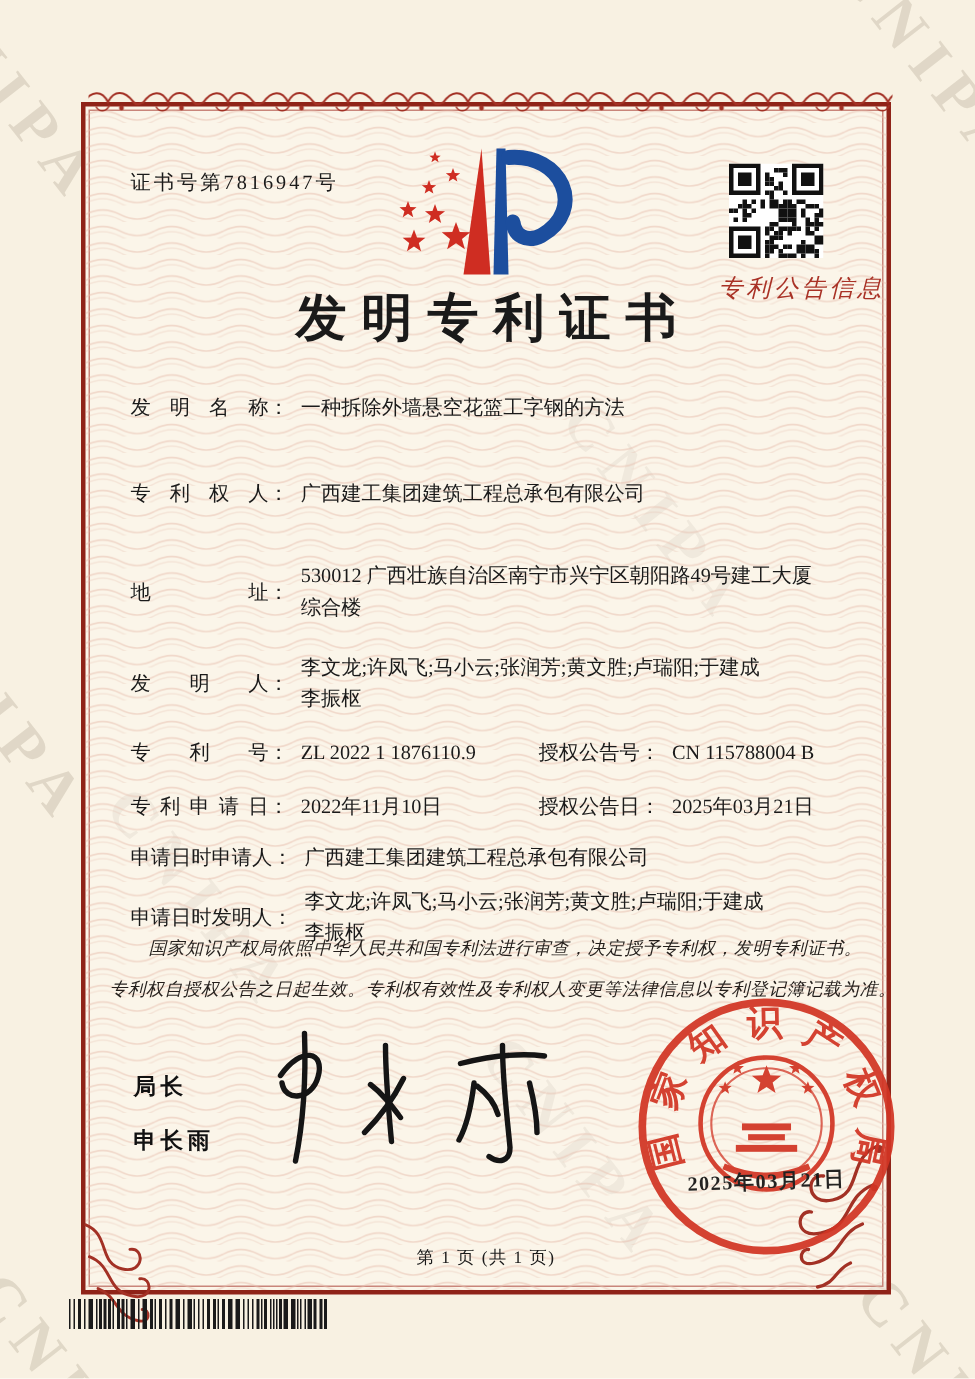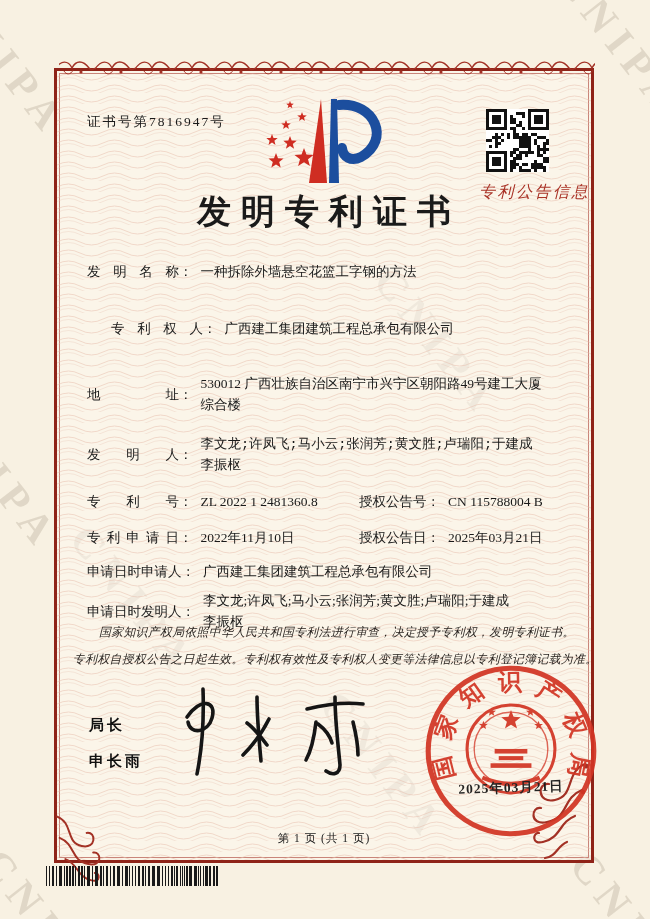--- a/index.html
+++ b/index.html
@@ -56,21 +56,21 @@
     position:absolute; left:30px; top:190px; width:486px;
     font-size:13.5px; line-height:21px;
   }
   .frow{display:flex; align-items:center;}
   .flabel{flex:none;}
   .flabel.j{width:92px; text-align:justify; text-align-last:justify;}
   .fcolon{flex:none; margin-right:8px;}
   .fvalue{white-space:pre-line;}
   .pair{display:flex; flex:none;}
   .pair.left{width:272px;}
-  .mb-a{margin-bottom:36px;} .mb-b{margin-bottom:13px;margin-left:24px;} .mb-c{margin-bottom:19px;}  .mb-e{margin-bottom:4px;font-family:Liberation Mono, monospace;}  .mb-f{margin-bottom:15px;}
+  .mb-a{margin-bottom:36px;} .mb-b{margin-bottom:13px;} .mb-c{margin-bottom:19px;}  .mb-e{margin-bottom:4px;}  .mb-f{margin-bottom:15px;}
   .mb-g{margin-bottom:13px;} .mb-h{margin-bottom:8px;}
 
   .legal{
     position:absolute; left:16px; top:548px; width:512px;
     font-size:11.8px; line-height:27px; font-style:italic;
     letter-spacing:.4px; color:#241f1c;
   }
   .legal .l1{text-indent:26px; white-space:nowrap;}
   .legal .l2{white-space:nowrap;}
 
@@ -334,21 +334,21 @@
         <span class="flabel j">发明人</span>
           <span class="fcolon">：</span>
         <span class="fvalue">李文龙;许凤飞;马小云;张润芳;黄文胜;卢瑞阳;于建成
 李振枢</span>
       </div>
 
       <div class="frow mb-f" style="margin-top:15px">
         <span class="pair left">
           <span class="flabel j">专利号</span>
             <span class="fcolon">：</span>
-          <span class="fvalue">ZL 2022 1 2481360.8</span>
+          <span class="fvalue">ZL 2022 1 1876110.9</span>
         </span>
         <span class="pair">
           <span class="flabel">授权公告号</span>
             <span class="fcolon">：</span>
           <span class="fvalue">CN 115788004 B</span>
         </span>
       </div>
 
       <div class="frow mb-g">
         <span class="pair left">

